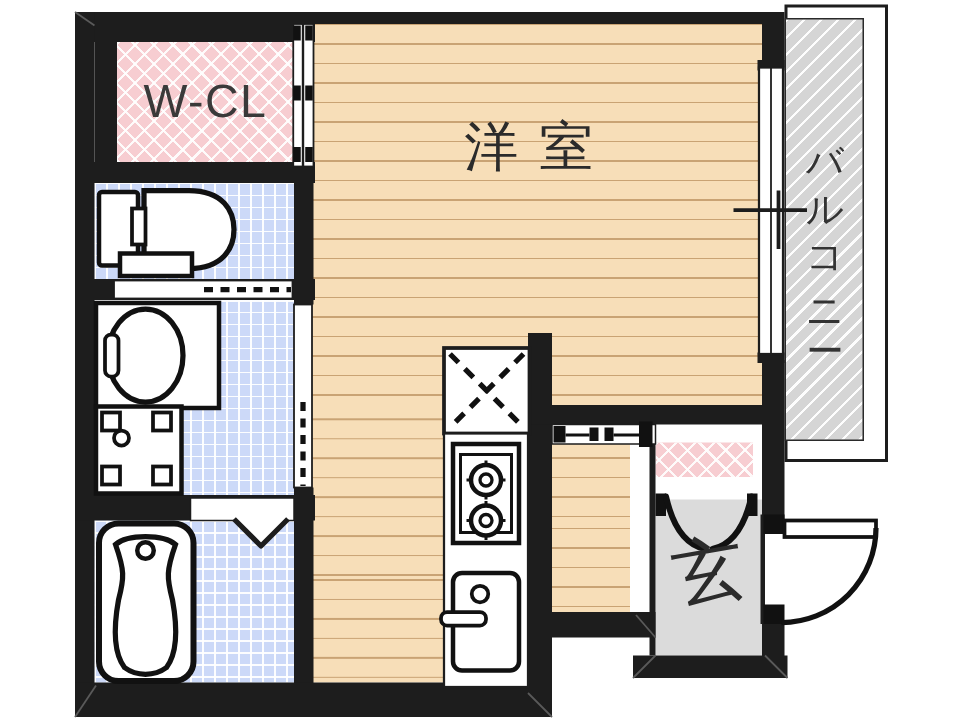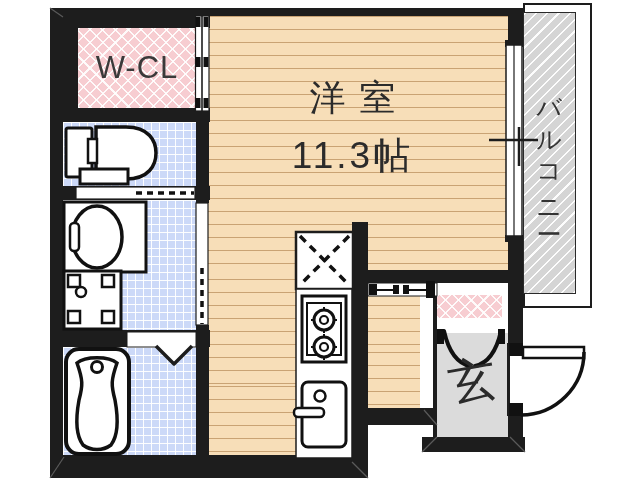--- a/index.html
+++ b/index.html
@@ -215,18 +215,17 @@
       <rect x="509" y="343" width="14" height="13" fill="#111"></rect>
       <rect x="509" y="403" width="14" height="13" fill="#111"></rect>
       <rect x="523" y="347" width="61" height="11" fill="#ffffff" stroke="#111" stroke-width="2.5"></rect>
       <path d="M584 352 A63 63 0 0 1 521 415" fill="none" stroke="#111" stroke-width="3.5"></path>
     </g>
   </svg>
 
   <div class="lbl" id="lbl-wcl">W-CL</div>
   <div class="lbl" id="lbl-main">
     <div class="name">洋室</div>
-    <div class="size">11.3帖</div>
   </div>
   <div class="lbl" id="lbl-balcony">バルコニー</div>
   <div class="lbl" id="lbl-gen">玄</div>
 
 </div>
 
 </body></html>

